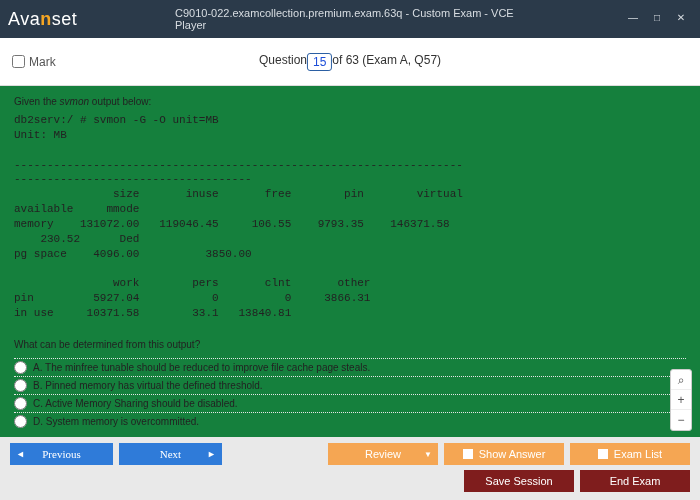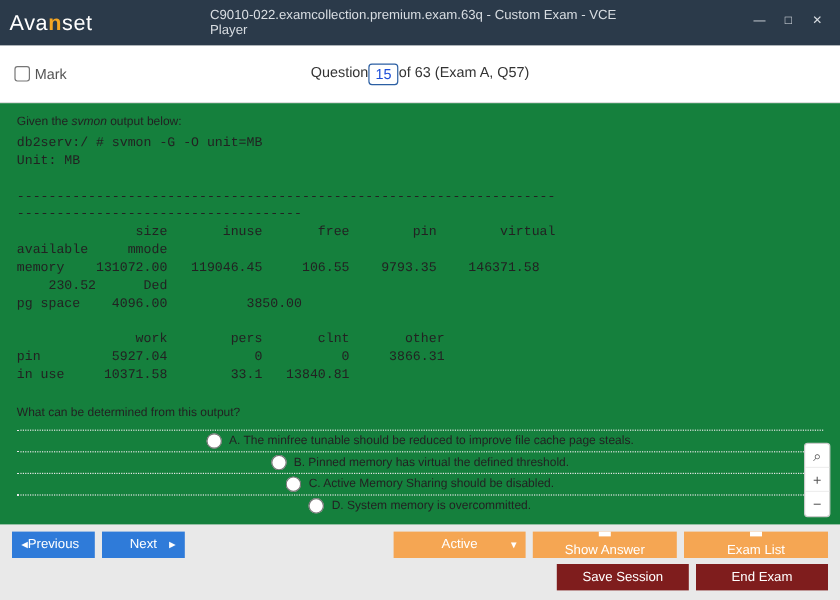--- a/index.html
+++ b/index.html
@@ -94,21 +94,20 @@
     margin: 4px 0 10px 0;
   }
   .question-text { margin: 18px 0 8px 0; }
   .options { font-size: 10px; }
   .opt-row {
     display: flex;
     align-items: center;
     gap: 6px;
     padding: 2px 0;
     border-top: 1px dotted #e6e6e6;
-    justify-content: center;
   }
   .opt-row input { margin:0; }
   .zoom-ctrl {
     position: absolute;
     right: 8px;
     bottom: 6px;
     width: 22px;
     border: 1px solid #ccc;
     border-radius: 3px;
     background:#fff;
@@ -132,27 +131,27 @@
     display: flex;
     align-items: center;
     justify-content: center;
     cursor: pointer;
     border: none;
     padding: 0 10px;
   }
   .btn-blue { background: #2f7bd9; }
   .btn-orange { background: #f5a653; }
   .btn-dark { background: #7f1d1d; }
-  .nav-prev, .nav-next { width: 69px; position:relative; }
+  .nav-prev, .nav-next { width: 103px; position:relative;font-family:Liberation Serif, serif; }
   .nav-prev::before { content:"◄"; position:absolute; left:6px; font-size:9px;}
   .nav-next::after  { content:"►"; position:absolute; right:6px; font-size:9px;}
   .spacer { flex: 1; }
   .review { width: 110px; position:relative;}
   .review::after{content:"▼"; position:absolute; right:6px; font-size:8px;}
-  .show-answer, .show-list { width: 120px; gap:6px;flex-direction:column;}
+  .show-answer, .show-list { width: 120px; gap:6px;}
   .chk-white{ width:10px;height:10px;background:#fff;display:inline-block;}
   .save-session, .end-exam { width: 110px; }
 </style>
 </head>
 <body>
 
 <div class="titlebar">
   <div class="logo">
     <span>Ava</span><span class="orange">n</span><span>set</span>
   </div>
@@ -216,21 +215,21 @@
     <div>+</div>
     <div>−</div>
   </div>
 </div>
 
 <div class="footer">
   <div class="row">
     <button class="btn btn-blue nav-prev">Previous</button>
     <button class="btn btn-blue nav-next">Next</button>
     <div class="spacer"></div>
-    <button class="btn btn-orange review">Active</button>
+    <button class="btn btn-orange review">Review</button>
     <button class="btn btn-orange show-answer">
         <span class="chk-white"></span>
         <span>Show Answer</span>
       </button>
     <button class="btn btn-orange show-list">
         <span class="chk-white"></span>
         <span>Exam List</span>
       </button>
   </div>
   <div class="row">

